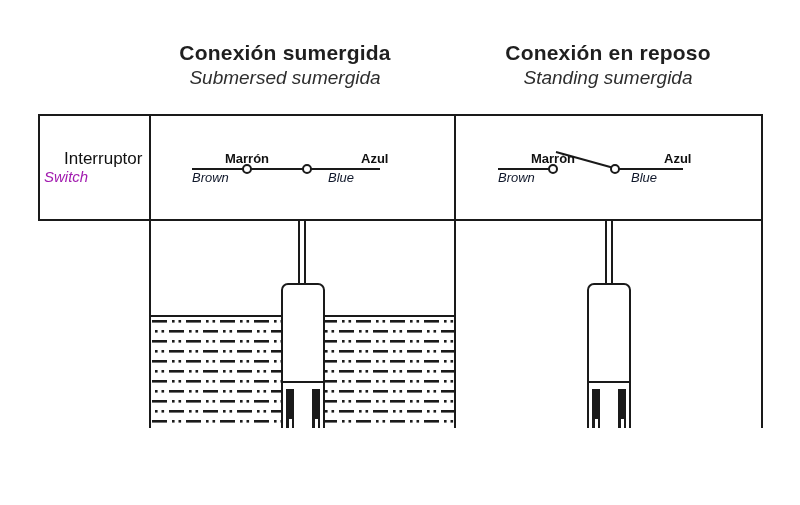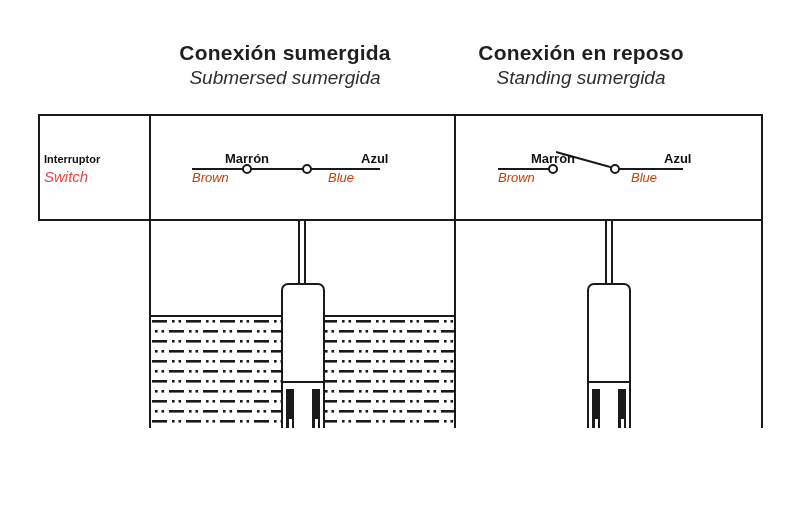--- a/index.html
+++ b/index.html
@@ -1,41 +1,41 @@
 <!DOCTYPE html>
 <html><head>
 <meta charset="utf-8">
 <style>
   * { margin:0; padding:0; box-sizing:border-box; }
   body { background:#ffffff; font-family:"Liberation Sans", sans-serif; }
   #stage { position:relative; width:800px; height:428px; background:#ffffff; overflow:hidden; }
 
   .hdr { position:absolute; top:40px; width:280px; text-align:center; color:#1f1f1f; }
   .hdr-l { left:145px; }
-  .hdr-r { left:441px; }
+  .hdr-r { left:468px; }
   .hdr .title { display:block; font-size:21px; font-weight:bold; line-height:26px; letter-spacing:0.2px; }
   .hdr .subtitle { display:block; font-size:19px; font-style:italic; font-weight:300; line-height:24px; color:#2e2e2e; }
 
   
   .tablebox { position:absolute; left:38px; top:114px; width:725px; height:107px; border:2px solid #1a1a1a; background:#ffffff; }
   .vdiv { position:absolute; top:114px; width:2px; height:107px; background:#1a1a1a; }
   .vdiv-1 { left:149px; }
   .vdiv-2 { left:454px; }
 
   .swlabel { position:absolute; left:44px; top:150px; color:#111111; }
-  .swlabel .p1 { display:block; font-size:11px; font-weight:bold; line-height:18px; }
-  .swlabel .p2 { display:block; font-size:15px; font-style:italic; line-height:18px; color:#ef4444; }
+  .swlabel .p1 { display:block; font-size:17px; font-weight:normal; line-height:18px;margin-left:20px; }
+  .swlabel .p2 { display:block; font-size:15px; font-style:italic; line-height:18px; color:#a21caf; }
 
   
   .wire { position:absolute; height:2px; background:#1a1a1a; }
   .lever { position:absolute; height:2px; background:#1a1a1a; transform-origin:left center; }
   .term { position:absolute; width:10px; height:10px; border:2px solid #1a1a1a; border-radius:50%; background:#ffffff; z-index:3; }
   .clabel { position:absolute; font-size:13px; color:#111111; line-height:14px; white-space:nowrap; }
   .clabel.bold { font-weight:bold;padding-left:33px; }
-  .clabel.ital { font-style:italic; color:#c2410c; }
+  .clabel.ital { font-style:italic; color:#0f172a; }
   .clabel.ra { width:52px; text-align:left; }
 
   
   .panel { position:absolute; top:221px; height:250px; background:#ffffff; }
   .panel-l { left:149px; width:307px; border-left:2px solid #1a1a1a; border-right:2px solid #1a1a1a; border-bottom:2px solid #1a1a1a; }
   .panel-r { left:456px; width:307px; border-right:2px solid #1a1a1a; border-bottom:2px solid #1a1a1a; }
 
   .water { position:absolute; left:0; right:0; bottom:0; border-top:2px solid #1a1a1a; overflow:hidden; z-index:1; }
   .water-deep { top:94px; }
   .water-shallow { top:212px; }

